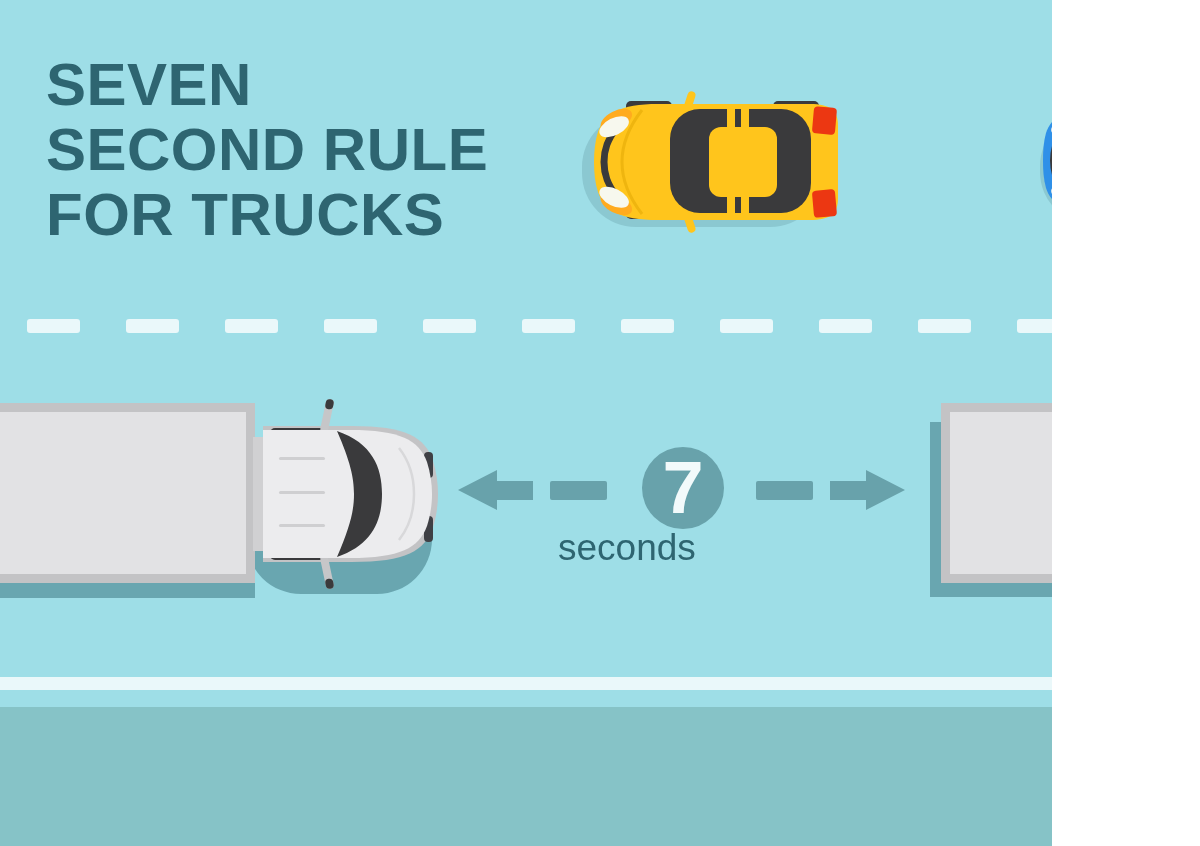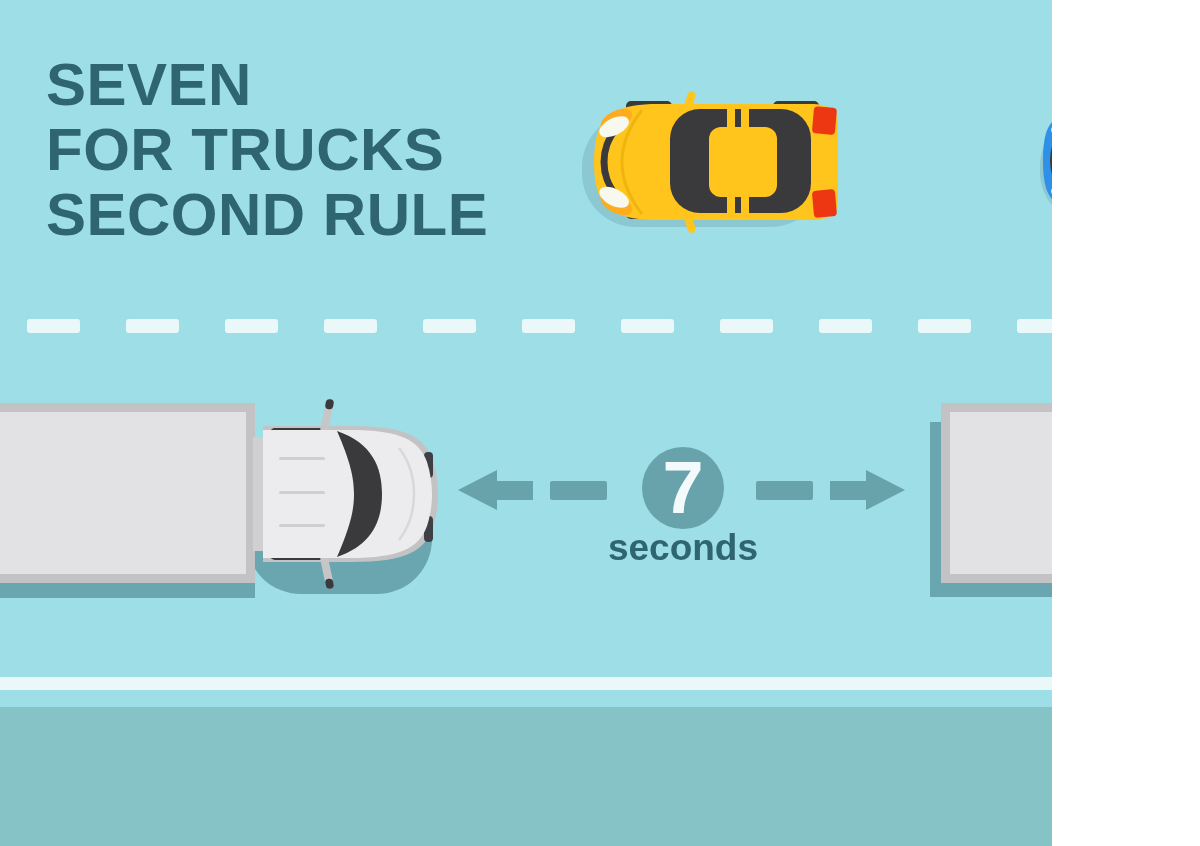--- a/index.html
+++ b/index.html
@@ -11,22 +11,22 @@
   .shoulder{position:absolute;left:0;top:707px;width:1200px;height:139px;background:var(--shoulder,#86C3C7);}
   .edge-line{position:absolute;left:0;top:677px;width:1200px;height:13px;background:var(--road-line,#EAF8FA);}
   .lane-dashes{position:absolute;left:27px;top:319px;height:14px;display:flex;gap:46px;}
   .lane-dashes .dash{width:53px;height:14px;border-radius:3px;background:var(--road-line,#EAF8FA);}
   .title{position:absolute;left:46px;top:52px;margin:0;font-size:60px;line-height:65px;font-weight:bold;
     color:var(--title-ink,#2E6571);letter-spacing:0.5px;white-space:nowrap;}
   .title div{display:block;}
   .gap-circle{position:absolute;left:642px;top:447px;width:82px;height:82px;border-radius:50%;
     background:var(--accent-teal,#68A2AB);color:var(--circle-text,#F2FAFB);
     display:flex;align-items:center;justify-content:center;font-size:74px;font-weight:bold;line-height:1;}
-  .gap-unit{position:absolute;left:558px;top:527px;width:250px;text-align:center;
-    font-size:37px;font-weight:bold;color:var(--title-ink,#2E6571);}
+  .gap-unit{position:absolute;left:558px;top:527px;width:250px;text-align:left;
+    font-size:37px;font-weight:normal;color:var(--title-ink,#2E6571);}
   .veh{position:absolute;}
   .trailer-right-shadow{position:absolute;left:930px;top:422px;width:270px;height:175px;background:var(--vehicle-shadow,#69A6B0);}
   .trailer-right{position:absolute;left:941px;top:403px;width:265px;height:180px;background:var(--trailer-border,#C3C3C5);}
   .trailer-right-inner{position:absolute;left:9px;top:9px;bottom:9px;right:-5px;background:var(--trailer-fill,#E2E2E4);}
   
   .f-accent{fill:var(--accent-teal,#68A2AB)} .f-glass{fill:var(--glass-dark,#3A3A3C)}
   .f-yellow{fill:var(--yellow-car,#FFC51C)} .f-blue{fill:var(--blue-car,#2F90E8)}
   .f-truck{fill:var(--truck-body,#ECECEE)} .f-trailer{fill:var(--trailer-fill,#E2E2E4)}
   .f-tborder{fill:var(--trailer-border,#C3C3C5)} .f-vshadow{fill:var(--vehicle-shadow,#69A6B0)}
   .f-cshadow{fill:var(--car-shadow,#8BC8D1)} .f-red{fill:var(--taillight-red,#EC3712)}
@@ -49,22 +49,22 @@
     <div class="dash"></div>
     <div class="dash"></div>
     <div class="dash"></div>
     <div class="dash"></div>
     <div class="dash"></div>
     <div class="dash"></div>
   </div>
 
   <h1 class="title">
     <div>SEVEN</div>
+    <div>SECOND RULE</div>
     <div>FOR TRUCKS</div>
-    <div>SECOND RULE</div>
   </h1>
 
   <svg class="veh" style="left:0;top:393px" width="460" height="220" viewBox="0 393 460 220" aria-hidden="true">
     <g>
       <rect x="-10" y="583" width="265" height="15" class="f-vshadow"></rect>
       <rect x="246" y="444" width="186" height="150" rx="55" class="f-vshadow"></rect>
     </g>
     <g>
       <rect x="-10" y="403" width="265" height="180" class="f-tborder"></rect>
       <rect x="-10" y="412" width="256" height="162" class="f-trailer"></rect>

